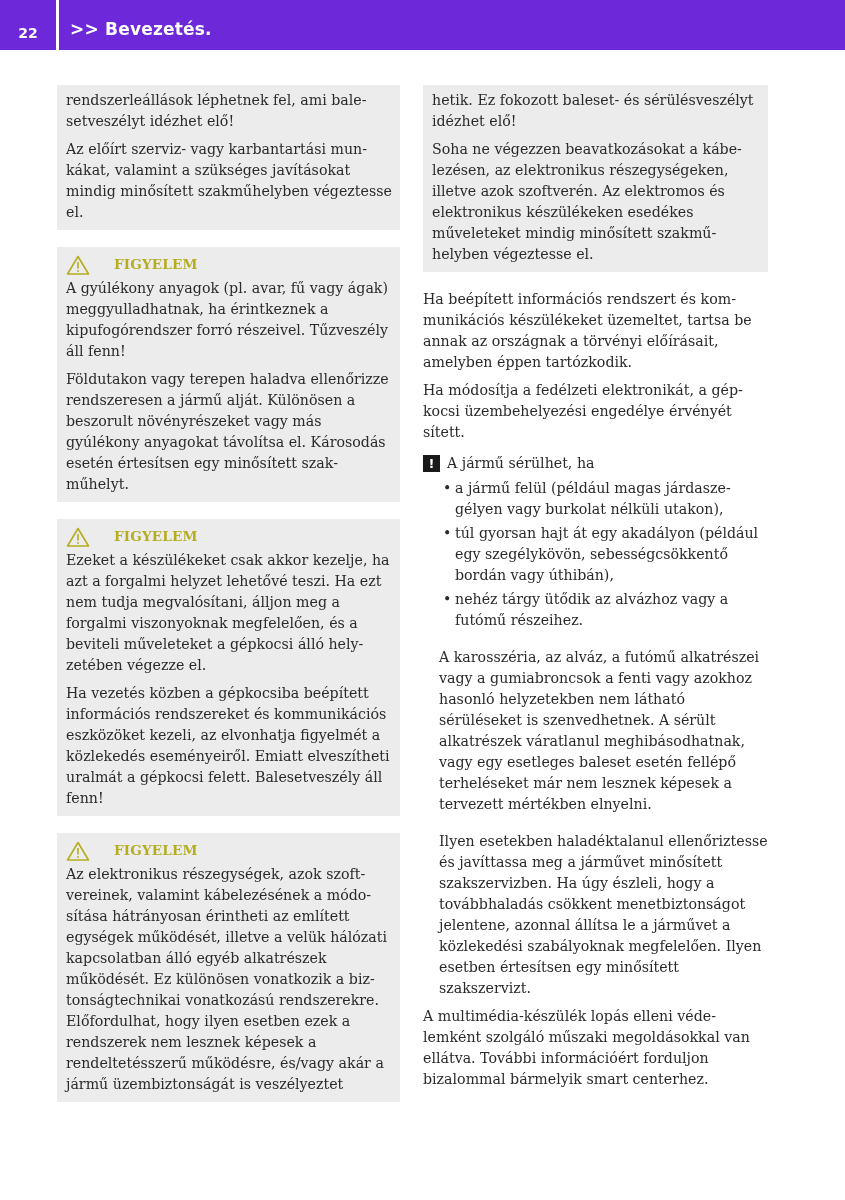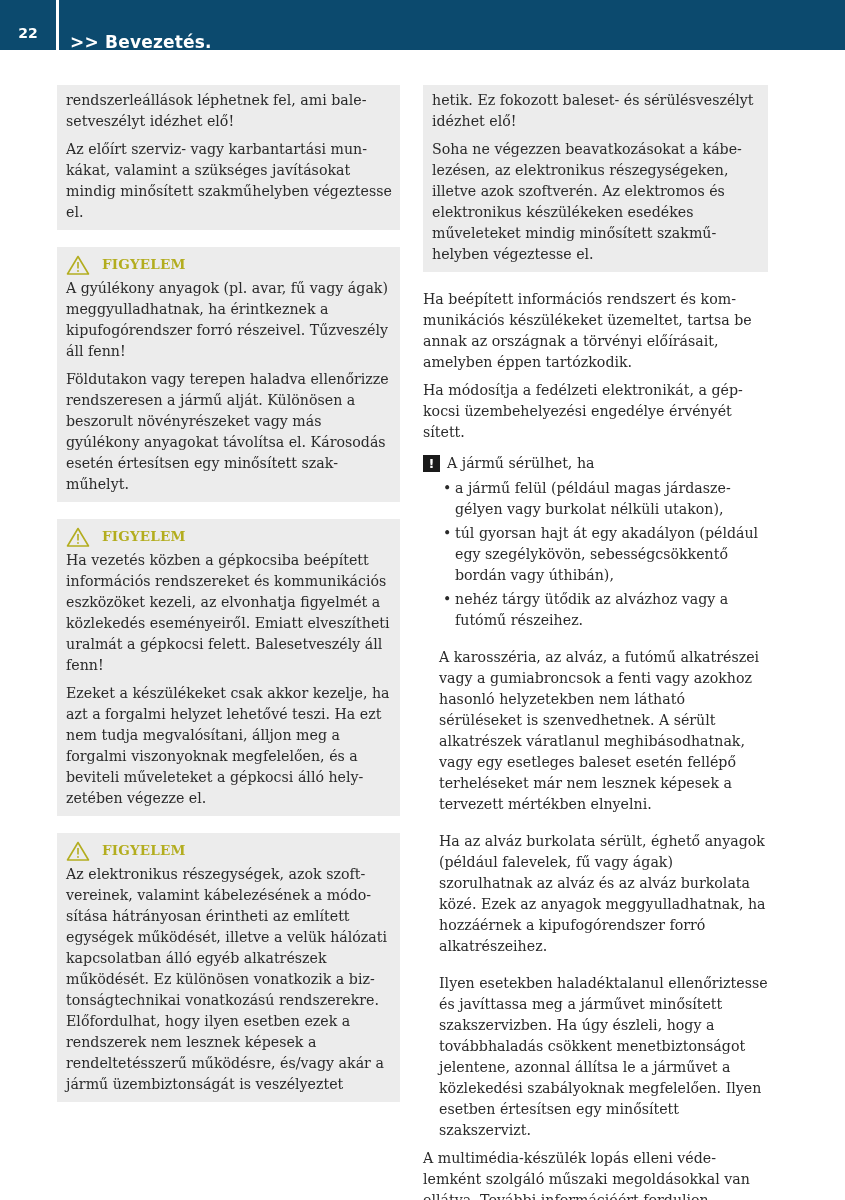--- a/index.html
+++ b/index.html
@@ -1,45 +1,45 @@
 <!DOCTYPE html>
 <html><head>
 <meta charset="utf-8">
 <style>
   html, body { margin: 0; padding: 0; }
   body {
     width: 845px; height: 1200px; background: #ffffff; position: relative; overflow: hidden;
     font-family: "DejaVu Serif", serif; color: #2a2a2a;
   }
   .header {
-    position: absolute; left: 0; top: 0; width: 845px; height: 50px; background: #0c4a6e;
+    position: absolute; left: 0; top: 0; width: 845px; height: 50px; background: #6d28d9;
   }
   .page-num {
     position: absolute; left: 0; top: 0; width: 56px; height: 50px;
     color: #fff; font-family: "DejaVu Sans", sans-serif; font-weight: bold; font-size: 14px;
     display: flex; align-items: flex-end; justify-content: center; padding-bottom: 0; box-sizing: border-box;
     padding-bottom: 9px;
   }
   .divider {
     position: absolute; left: 56px; top: 0; width: 3px; height: 52px; background: #fff;
   }
   .section-title {
-    position: absolute; left: 70px; top: 32px; color: #fff;
+    position: absolute; left: 70px; top: 19px; color: #fff;
     font-family: "DejaVu Sans", sans-serif; font-weight: bold; font-size: 17px; letter-spacing: 0.2px;
   }
   .col { position: absolute; font-size: 14.2px; line-height: 21px; }
   .col.left { left: 57px; top: 85px; width: 343px; }
   .col.right { left: 423px; top: 85px; width: 345px; }
   .box {
     background: #ececec; padding: 5px 8px 7px 9px; box-sizing: border-box; margin-bottom: 17px;
   }
   .box p, .col > p { margin: 0 0 7px 0; }
   .box p:last-child { margin-bottom: 0; }
   .warn-head {
-    display: flex; align-items: flex-end; gap: 12px; margin-top: 2px; margin-bottom: 3px;
+    display: flex; align-items: flex-end; gap: 24px; margin-top: 2px; margin-bottom: 3px;
   }
   .warn-icon { width: 24px; height: 20px; display: inline-block; }
   .warn-label {
     color: #b3ad1f; font-weight: bold; font-size: 13.5px; font-family: "DejaVu Serif", serif; letter-spacing: 0.2px;
   }
   .notice-head { display: flex; align-items: center; gap: 7px; margin: 10px 0 4px 0; }
   .notice-icon {
     width: 17px; height: 17px; background: #1a1a1a; color: #fff; font-weight: bold;
     font-family: "DejaVu Sans", sans-serif; font-size: 13px; line-height: 17px; text-align: center;
     display: inline-block;
@@ -84,22 +84,22 @@
     <div class="warn-head">
       <span class="warn-icon">
         <svg width="24" height="20" viewBox="0 0 24 20">
             <path d="M12 1.5 L22.5 19 L1.5 19 Z" fill="none" stroke="#b3ad1f" stroke-width="1.6" stroke-linejoin="round"></path>
             <line x1="12" y1="7" x2="12" y2="13.5" stroke="#b3ad1f" stroke-width="1.6"></line>
             <circle cx="12" cy="16" r="0.9" fill="#b3ad1f"></circle>
           </svg>
       </span>
       <span class="warn-label">FIGYELEM</span>
     </div>
+    <p>Ezeket a készülékeket csak akkor kezelje, ha azt a forgalmi helyzet lehetővé teszi. Ha ezt nem tudja megvalósítani, álljon meg a forgalmi viszonyoknak megfelelően, és a beviteli műveleteket a gépkocsi álló hely­zetében végezze el.</p>
     <p>Ha vezetés közben a gépkocsiba beépített információs rendszereket és kommuniká­ciós eszközöket kezeli, az elvonhatja figyelmét a közlekedés eseményeiről. Emiatt elveszítheti uralmát a gépkocsi felett. Balesetveszély áll fenn!</p>
-    <p>Ezeket a készülékeket csak akkor kezelje, ha azt a forgalmi helyzet lehetővé teszi. Ha ezt nem tudja megvalósítani, álljon meg a forgalmi viszonyoknak megfelelően, és a beviteli műveleteket a gépkocsi álló hely­zetében végezze el.</p>
   </div>
 
   <div class="box">
     <div class="warn-head">
       <span class="warn-icon">
         <svg width="24" height="20" viewBox="0 0 24 20">
             <path d="M12 1.5 L22.5 19 L1.5 19 Z" fill="none" stroke="#b3ad1f" stroke-width="1.6" stroke-linejoin="round"></path>
             <line x1="12" y1="7" x2="12" y2="13.5" stroke="#b3ad1f" stroke-width="1.6"></line>
             <circle cx="12" cy="16" r="0.9" fill="#b3ad1f"></circle>
           </svg>
@@ -123,17 +123,16 @@
     <span class="notice-icon">!</span>
     <span>A jármű sérülhet, ha</span>
   </div>
   <ul class="bullets">
     <li>a jármű felül (például magas járdasze­gélyen vagy burkolat nélküli utakon),</li>
     <li>túl gyorsan hajt át egy akadályon (pél­dául egy szegélykövön, sebességcsök­kentő bordán vagy úthibán),</li>
     <li>nehéz tárgy ütődik az alvázhoz vagy a futómű részeihez.</li>
   </ul>
   <div class="indent">
     <p>A karosszéria, az alváz, a futómű alkatré­szei vagy a gumiabroncsok a fenti vagy azokhoz hasonló helyzetekben nem látható sérüléseket is szenvedhetnek. A sérült alkatrészek váratlanul meghibásodhat­nak, vagy egy esetleges baleset esetén fel­lépő terheléseket már nem lesznek képesek a tervezett mértékben elnyelni.</p>
-    <p>Ha az alváz burkolata sérült, éghető anyagok (például falevelek, fű vagy ágak) szorulhatnak az alváz és az alváz burko­lata közé. Ezek az anyagok meggyullad­hatnak, ha hozzáérnek a kipufogórendszer forró alkatrészeihez.</p>
     <p>Ilyen esetekben haladéktalanul ellenőriz­tesse és javíttassa meg a járművet minő­sített szakszervizben. Ha úgy észleli, hogy a továbbhaladás csökkent menetbiztonsá­got jelentene, azonnal állítsa le a járművet a közlekedési szabályoknak megfelelően. Ilyen esetben értesítsen egy minősített szakszervizt.</p>
   </div>
   <p>A multimédia-készülék lopás elleni véde­lemként szolgáló műszaki megoldásokkal van ellátva. További információért forduljon bizalommal bármelyik smart centerhez.</p>
 </div>
 
 </body></html>

